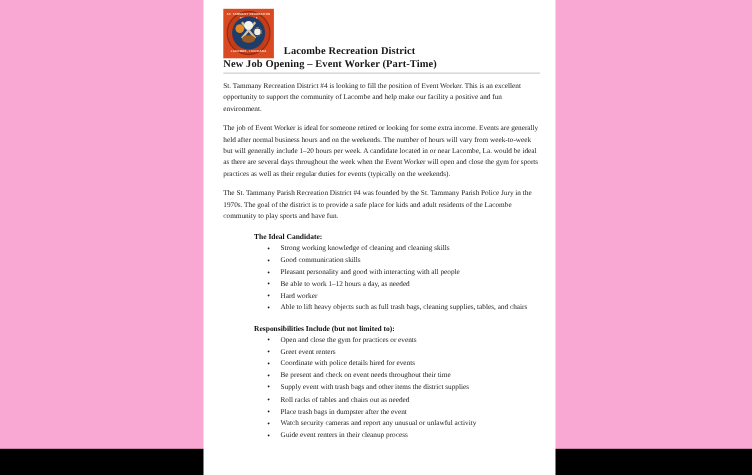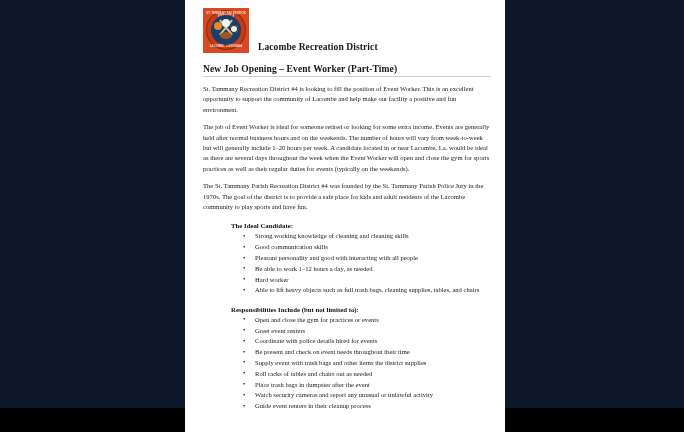--- a/index.html
+++ b/index.html
@@ -10,21 +10,21 @@
   body {
     width: 684px;
     height: 432px;
     overflow: hidden;
     font-family: "Liberation Serif", serif;
   }
   .viewer {
     position: relative;
     width: 684px;
     height: 408px;
-    background: #0f172a;
+    background: #f9a8d4;
   }
   .page {
     position: absolute;
     left: 185px;
     top: 0px;
     width: 320px;
     height: 432px;
     background: #ffffff;
     box-sizing: border-box;
     padding: 8px 14px 0 18px;
@@ -129,21 +129,21 @@
     color: #161616;
     padding-left: 5px;
     padding-bottom: 1px;
     letter-spacing: .1px;
   }
   .job-title {
     font-size: 9.5px;
     font-weight: bold;
     color: #161616;
     letter-spacing: .1px;
-    margin-top: 11px;
+    margin-top: 1px;
   }
   .rule {
     border: 0;
     border-top: 1px solid #c9c9c9;
     margin: 2px 0 0 0;
     height: 0;
   }
 
   
   .para {

